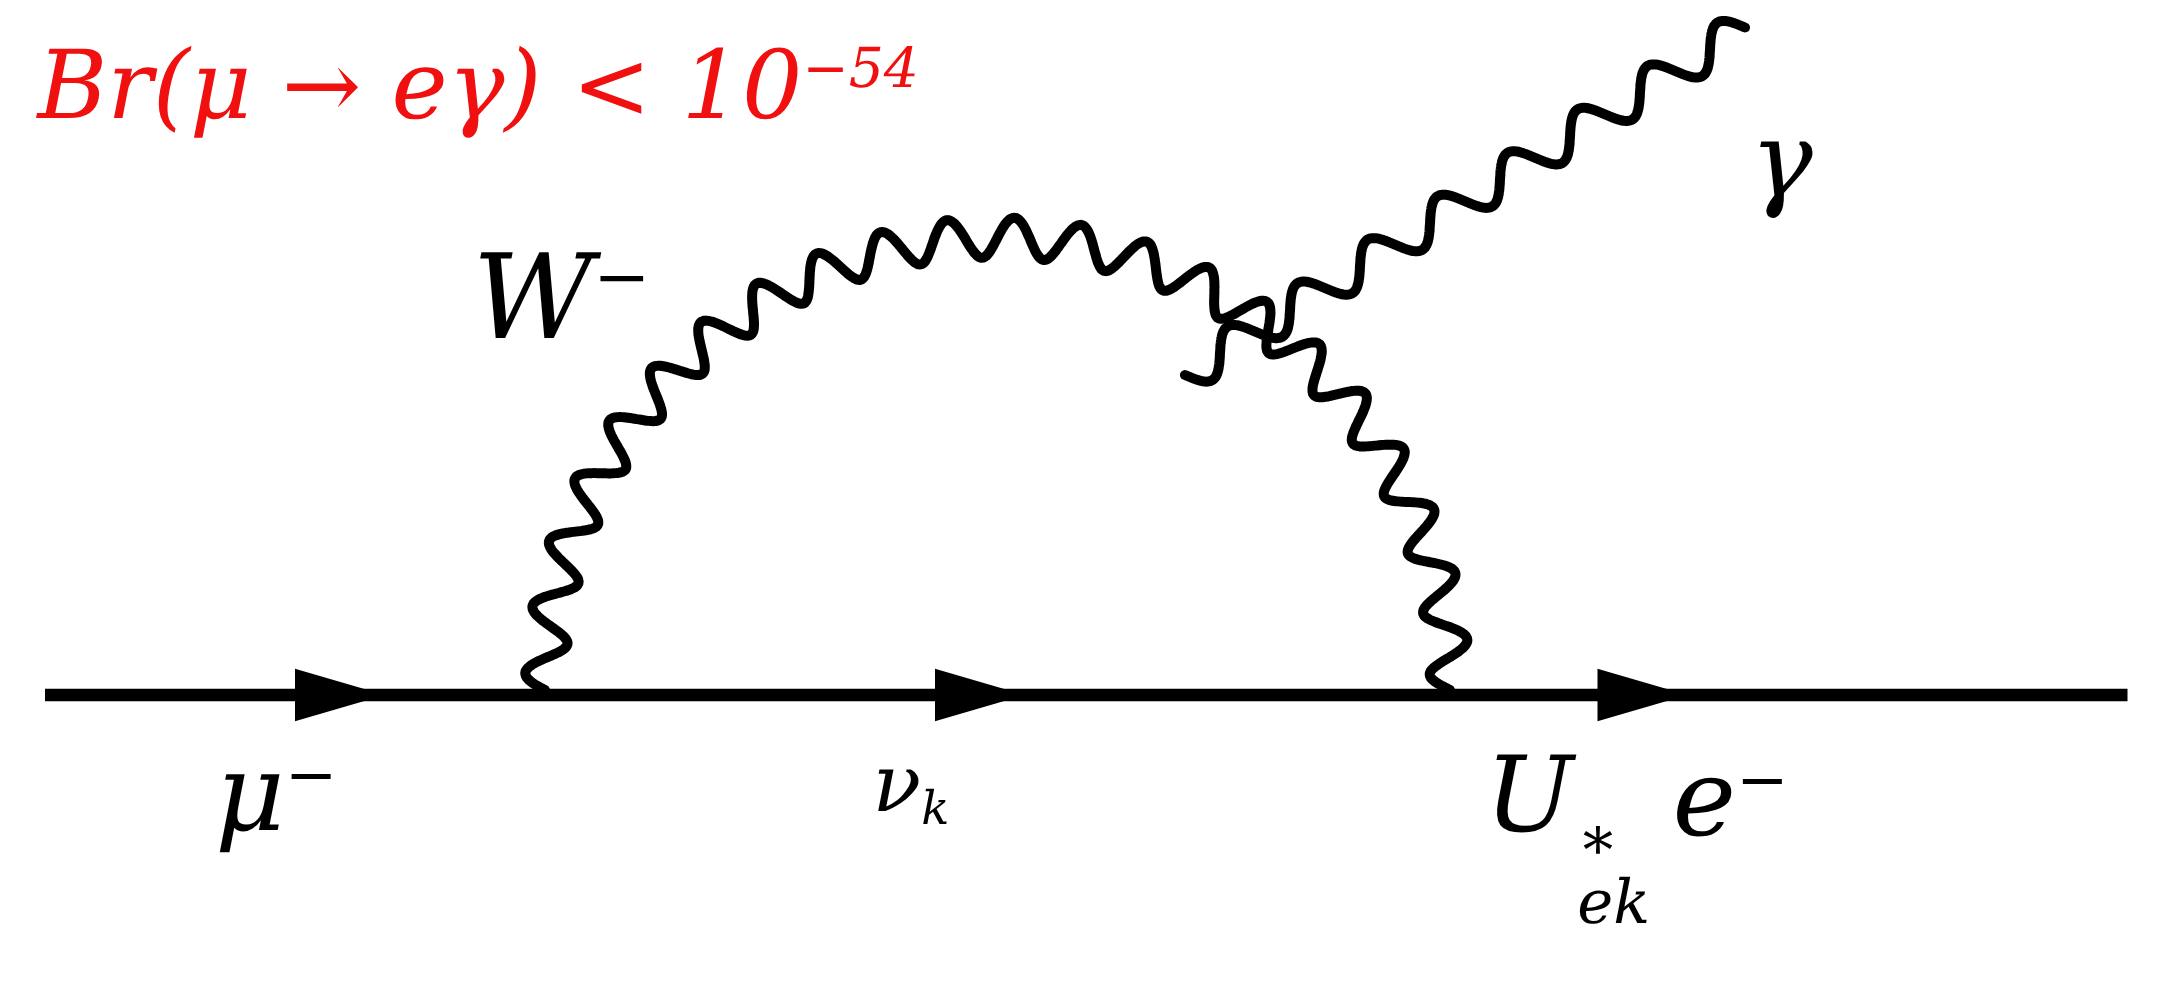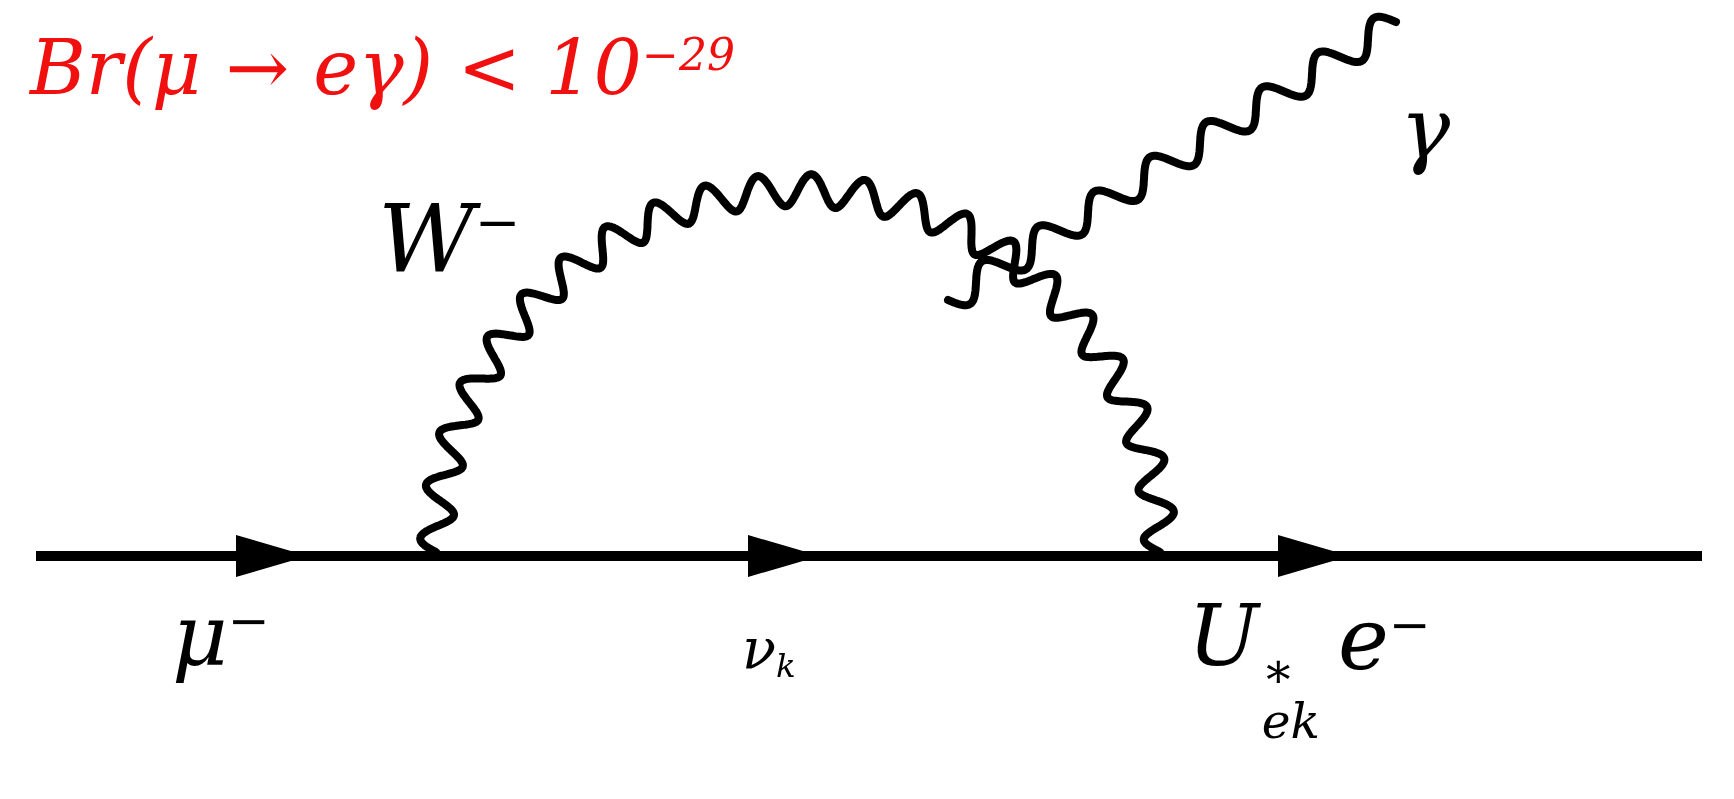--- a/index.html
+++ b/index.html
@@ -24,42 +24,42 @@
   .stack{
     display:inline-flex;flex-direction:column;align-items:flex-start;
     font-size:58%;line-height:1;vertical-align:-0.45em;margin-left:0.06em;gap:0.05em;
   }
   .formula{
     position:absolute;left:30px;top:26px;
     font-size:76px;font-style:italic;line-height:1.1;white-space:nowrap;
   }
   .lbl-muon{left:172px;top:592px;font-size:86px;}
   .lbl-left-vertex{left:408px;top:600px;font-size:84px;}
-  .lbl-nu{left:742px;top:596px;font-size:56px;margin-top:25px;}
+  .lbl-nu{left:698px;top:596px;font-size:64px;}
   .lbl-right-vertex{left:1188px;top:594px;font-size:84px;}
   .lbl-electron{left:1338px;top:596px;font-size:86px;}
   .lbl-w{left:378px;top:192px;font-size:94px;}
   .lbl-gamma{left:1400px;top:86px;font-size:84px;}
 </style>
 </head>
 <body>
 
 <div class="canvas">
 
   <svg class="diagram" width="1734" height="799" viewBox="0 0 1734 799">
     <path id="fermion-line" fill="none" stroke-width="10" stroke-linecap="butt" d="M 36,556 L 1702,556" stroke="#000000"></path>
     <path id="w-arc" fill="none" stroke-width="8" stroke-linecap="round" stroke-linejoin="round" d="M436.0,552.0 L434.4,551.2 L432.9,550.4 L431.3,549.5 L429.9,548.7 L428.4,547.9 L427.1,547.0 L425.8,546.2 L424.7,545.3 L423.7,544.4 L422.7,543.6 L422.0,542.7 L421.3,541.9 L420.8,541.0 L420.5,540.1 L420.3,539.3 L420.2,538.4 L420.4,537.6 L420.6,536.7 L421.1,535.9 L421.7,535.1 L422.4,534.3 L423.3,533.5 L424.3,532.7 L425.4,531.9 L426.6,531.1 L427.9,530.4 L429.3,529.6 L430.8,528.9 L432.4,528.2 L434.0,527.5 L435.6,526.7 L437.2,526.0 L438.8,525.4 L440.5,524.7 L442.0,524.0 L443.6,523.3 L445.1,522.6 L446.5,522.0 L447.8,521.3 L449.0,520.6 L450.1,519.9 L451.1,519.2 L451.9,518.5 L452.6,517.8 L453.2,517.1 L453.6,516.3 L453.9,515.6 L454.0,514.8 L454.0,514.0 L453.8,513.2 L453.4,512.4 L453.0,511.6 L452.3,510.7 L451.6,509.8 L450.7,508.9 L449.7,508.0 L448.6,507.1 L447.4,506.1 L446.2,505.1 L444.8,504.2 L443.5,503.2 L442.0,502.2 L440.6,501.1 L439.2,500.1 L437.7,499.1 L436.3,498.0 L434.9,497.0 L433.6,496.0 L432.3,494.9 L431.2,493.9 L430.1,492.9 L429.1,491.9 L428.2,490.9 L427.5,489.9 L426.9,488.9 L426.4,488.0 L426.1,487.1 L426.0,486.2 L425.9,485.3 L426.1,484.5 L426.4,483.7 L426.8,482.9 L427.4,482.2 L428.2,481.5 L429.1,480.8 L430.1,480.1 L431.2,479.5 L432.5,478.9 L433.9,478.3 L435.3,477.7 L436.9,477.2 L438.4,476.7 L440.1,476.2 L441.8,475.7 L443.5,475.3 L445.2,474.8 L446.9,474.4 L448.6,473.9 L450.2,473.4 L451.8,473.0 L453.4,472.5 L454.8,472.1 L456.2,471.6 L457.4,471.0 L458.6,470.5 L459.6,470.0 L460.5,469.4 L461.3,468.8 L461.9,468.1 L462.3,467.4 L462.7,466.7 L462.8,465.9 L462.9,465.1 L462.7,464.3 L462.5,463.4 L462.1,462.5 L461.5,461.6 L460.9,460.6 L460.1,459.6 L459.2,458.5 L458.2,457.4 L457.1,456.3 L456.0,455.1 L454.8,454.0 L453.6,452.8 L452.3,451.6 L451.0,450.3 L449.7,449.1 L448.5,447.9 L447.2,446.7 L446.0,445.4 L444.9,444.2 L443.8,443.0 L442.8,441.9 L441.9,440.7 L441.1,439.6 L440.5,438.5 L439.9,437.4 L439.5,436.4 L439.2,435.4 L439.1,434.5 L439.1,433.6 L439.3,432.8 L439.6,432.0 L440.1,431.2 L440.7,430.6 L441.4,429.9 L442.3,429.3 L443.4,428.8 L444.5,428.3 L445.8,427.9 L447.1,427.5 L448.6,427.1 L450.1,426.8 L451.8,426.5 L453.4,426.2 L455.2,426.0 L456.9,425.7 L458.7,425.5 L460.4,425.3 L462.2,425.1 L463.9,424.9 L465.6,424.7 L467.2,424.4 L468.7,424.2 L470.2,423.9 L471.6,423.6 L472.9,423.3 L474.1,422.9 L475.1,422.5 L476.0,422.0 L476.8,421.5 L477.5,420.9 L478.0,420.3 L478.3,419.6 L478.6,418.8 L478.6,418.0 L478.6,417.2 L478.4,416.2 L478.1,415.3 L477.6,414.2 L477.1,413.1 L476.4,412.0 L475.7,410.8 L474.8,409.6 L473.9,408.3 L472.9,407.0 L471.9,405.6 L470.8,404.3 L469.7,402.9 L468.6,401.5 L467.5,400.1 L466.4,398.7 L465.4,397.3 L464.4,395.9 L463.5,394.6 L462.6,393.3 L461.8,392.0 L461.2,390.7 L460.6,389.5 L460.1,388.3 L459.8,387.2 L459.6,386.2 L459.5,385.2 L459.5,384.3 L459.7,383.4 L460.1,382.7 L460.5,382.0 L461.1,381.3 L461.9,380.7 L462.8,380.2 L463.8,379.8 L464.9,379.5 L466.2,379.2 L467.5,378.9 L469.0,378.7 L470.5,378.6 L472.1,378.5 L473.8,378.5 L475.5,378.4 L477.2,378.5 L479.0,378.5 L480.8,378.5 L482.5,378.6 L484.3,378.6 L486.0,378.7 L487.7,378.7 L489.3,378.7 L490.8,378.6 L492.3,378.5 L493.7,378.4 L495.0,378.2 L496.1,378.0 L497.2,377.7 L498.1,377.4 L498.9,376.9 L499.6,376.4 L500.2,375.9 L500.6,375.2 L500.9,374.5 L501.0,373.6 L501.0,372.8 L500.9,371.8 L500.7,370.7 L500.4,369.6 L499.9,368.4 L499.4,367.2 L498.8,365.9 L498.1,364.5 L497.4,363.1 L496.6,361.6 L495.7,360.2 L494.8,358.7 L494.0,357.1 L493.1,355.6 L492.2,354.1 L491.3,352.5 L490.5,351.0 L489.7,349.5 L489.0,348.1 L488.4,346.6 L487.8,345.3 L487.4,343.9 L487.0,342.7 L486.8,341.5 L486.6,340.4 L486.6,339.4 L486.7,338.4 L486.9,337.5 L487.3,336.7 L487.8,336.1 L488.4,335.4 L489.2,334.9 L490.0,334.5 L491.0,334.2 L492.1,333.9 L493.3,333.8 L494.6,333.7 L496.0,333.6 L497.5,333.7 L499.1,333.8 L500.7,334.0 L502.4,334.2 L504.1,334.4 L505.8,334.7 L507.6,335.0 L509.3,335.3 L511.1,335.5 L512.8,335.8 L514.5,336.1 L516.1,336.4 L517.7,336.6 L519.2,336.7 L520.6,336.8 L522.0,336.9 L523.2,336.9 L524.4,336.8 L525.4,336.6 L526.4,336.4 L527.2,336.0 L527.9,335.6 L528.5,335.1 L528.9,334.4 L529.3,333.7 L529.5,332.9 L529.6,332.0 L529.6,331.0 L529.5,329.9 L529.3,328.7 L529.0,327.4 L528.6,326.1 L528.2,324.7 L527.7,323.2 L527.1,321.7 L526.5,320.1 L525.9,318.5 L525.2,316.9 L524.5,315.2 L523.9,313.6 L523.2,311.9 L522.6,310.3 L522.0,308.7 L521.5,307.1 L521.0,305.6 L520.6,304.1 L520.3,302.7 L520.1,301.4 L519.9,300.1 L519.9,298.9 L519.9,297.8 L520.1,296.8 L520.4,296.0 L520.8,295.2 L521.3,294.5 L521.9,293.9 L522.7,293.4 L523.5,293.1 L524.5,292.8 L525.5,292.7 L526.7,292.6 L528.0,292.6 L529.3,292.8 L530.7,293.0 L532.2,293.3 L533.8,293.6 L535.3,294.0 L537.0,294.5 L538.7,295.0 L540.3,295.5 L542.0,296.0 L543.7,296.6 L545.4,297.1 L547.0,297.6 L548.6,298.1 L550.2,298.6 L551.7,299.0 L553.2,299.4 L554.6,299.7 L555.9,299.9 L557.1,300.0 L558.2,300.0 L559.2,300.0 L560.1,299.8 L561.0,299.6 L561.7,299.2 L562.3,298.7 L562.8,298.1 L563.2,297.4 L563.5,296.6 L563.7,295.7 L563.8,294.6 L563.8,293.5 L563.8,292.2 L563.6,290.9 L563.4,289.5 L563.2,288.0 L562.9,286.5 L562.5,284.9 L562.1,283.2 L561.7,281.5 L561.3,279.8 L560.9,278.1 L560.5,276.4 L560.1,274.7 L559.7,273.0 L559.4,271.3 L559.1,269.7 L558.8,268.1 L558.7,266.7 L558.6,265.2 L558.6,263.9 L558.6,262.7 L558.8,261.5 L559.0,260.5 L559.4,259.6 L559.8,258.8 L560.4,258.1 L561.0,257.5 L561.7,257.1 L562.6,256.8 L563.5,256.6 L564.5,256.5 L565.6,256.6 L566.8,256.7 L568.1,257.0 L569.4,257.3 L570.8,257.7 L572.3,258.3 L573.8,258.9 L575.3,259.5 L576.9,260.2 L578.4,260.9 L580.0,261.7 L581.6,262.5 L583.2,263.3 L584.8,264.0 L586.3,264.8 L587.9,265.5 L589.3,266.1 L590.7,266.7 L592.1,267.3 L593.4,267.7 L594.6,268.1 L595.8,268.4 L596.9,268.5 L597.9,268.6 L598.8,268.5 L599.6,268.3 L600.3,268.0 L600.9,267.6 L601.5,267.0 L602.0,266.3 L602.4,265.5 L602.7,264.6 L602.9,263.5 L603.1,262.4 L603.1,261.1 L603.2,259.7 L603.2,258.3 L603.1,256.7 L603.0,255.1 L602.9,253.5 L602.7,251.8 L602.5,250.0 L602.4,248.3 L602.2,246.5 L602.0,244.7 L601.9,243.0 L601.8,241.3 L601.7,239.6 L601.7,238.0 L601.7,236.4 L601.8,235.0 L601.9,233.6 L602.1,232.3 L602.4,231.1 L602.7,230.1 L603.1,229.1 L603.6,228.3 L604.2,227.6 L604.9,227.1 L605.6,226.7 L606.4,226.4 L607.3,226.2 L608.3,226.2 L609.3,226.4 L610.5,226.6 L611.6,227.0 L612.9,227.4 L614.2,228.0 L615.5,228.7 L616.9,229.4 L618.3,230.2 L619.7,231.1 L621.2,232.1 L622.6,233.0 L624.1,234.0 L625.6,235.0 L627.0,236.0 L628.5,237.0 L629.9,237.9 L631.3,238.8 L632.6,239.7 L633.9,240.4 L635.2,241.1 L636.4,241.7 L637.5,242.2 L638.6,242.6 L639.6,242.9 L640.6,243.0 L641.4,243.0 L642.3,242.9 L643.0,242.7 L643.7,242.3 L644.3,241.7 L644.8,241.1 L645.3,240.3 L645.7,239.3 L646.1,238.3 L646.4,237.1 L646.6,235.8 L646.8,234.5 L647.0,233.0 L647.1,231.4 L647.3,229.8 L647.4,228.1 L647.5,226.4 L647.5,224.6 L647.6,222.9 L647.7,221.1 L647.8,219.3 L647.9,217.6 L648.1,215.9 L648.2,214.3 L648.4,212.7 L648.7,211.2 L649.0,209.8 L649.3,208.5 L649.7,207.3 L650.2,206.2 L650.7,205.2 L651.3,204.4 L651.9,203.7 L652.6,203.2 L653.3,202.8 L654.2,202.5 L655.0,202.4 L656.0,202.5 L656.9,202.6 L658.0,202.9 L659.1,203.4 L660.2,204.0 L661.4,204.6 L662.6,205.4 L663.8,206.3 L665.1,207.3 L666.4,208.3 L667.7,209.4 L669.0,210.6 L670.3,211.7 L671.6,212.9 L672.9,214.1 L674.2,215.3 L675.5,216.5 L676.8,217.6 L678.0,218.7 L679.2,219.7 L680.4,220.6 L681.5,221.4 L682.6,222.1 L683.6,222.7 L684.6,223.2 L685.6,223.6 L686.5,223.8 L687.3,223.9 L688.1,223.9 L688.9,223.7 L689.6,223.3 L690.2,222.8 L690.8,222.2 L691.4,221.4 L691.9,220.5 L692.4,219.5 L692.9,218.3 L693.3,217.0 L693.7,215.7 L694.1,214.2 L694.4,212.7 L694.8,211.0 L695.1,209.4 L695.4,207.7 L695.8,205.9 L696.1,204.2 L696.4,202.4 L696.8,200.7 L697.2,199.0 L697.6,197.4 L698.0,195.8 L698.4,194.3 L698.9,192.9 L699.4,191.6 L699.9,190.4 L700.5,189.3 L701.1,188.3 L701.8,187.5 L702.5,186.8 L703.2,186.3 L704.0,185.9 L704.8,185.7 L705.7,185.6 L706.6,185.7 L707.5,185.9 L708.5,186.3 L709.4,186.8 L710.5,187.4 L711.5,188.2 L712.6,189.1 L713.7,190.1 L714.8,191.1 L715.9,192.3 L717.0,193.5 L718.2,194.8 L719.3,196.2 L720.4,197.5 L721.6,198.9 L722.7,200.3 L723.8,201.6 L724.9,202.9 L726.0,204.2 L727.0,205.4 L728.1,206.5 L729.1,207.6 L730.1,208.5 L731.0,209.3 L732.0,210.1 L732.9,210.6 L733.8,211.1 L734.6,211.4 L735.4,211.5 L736.2,211.5 L737.0,211.4 L737.7,211.1 L738.4,210.7 L739.1,210.1 L739.8,209.3 L740.4,208.5 L741.0,207.4 L741.7,206.3 L742.3,205.1 L742.8,203.7 L743.4,202.3 L744.0,200.8 L744.6,199.2 L745.1,197.6 L745.7,196.0 L746.3,194.3 L746.9,192.6 L747.4,190.9 L748.0,189.3 L748.7,187.7 L749.3,186.2 L749.9,184.7 L750.6,183.3 L751.3,182.0 L752.0,180.8 L752.7,179.7 L753.4,178.8 L754.2,178.0 L754.9,177.3 L755.7,176.8 L756.5,176.4 L757.4,176.2 L758.2,176.1 L759.1,176.2 L760.0,176.5 L760.8,176.9 L761.7,177.5 L762.7,178.2 L763.6,179.0 L764.5,179.9 L765.4,181.0 L766.4,182.2 L767.3,183.4 L768.3,184.8 L769.2,186.2 L770.1,187.6 L771.1,189.1 L772.0,190.6 L772.9,192.2 L773.8,193.7 L774.7,195.2 L775.6,196.6 L776.5,198.0 L777.4,199.3 L778.3,200.5 L779.1,201.7 L780.0,202.7 L780.8,203.6 L781.6,204.4 L782.4,205.1 L783.2,205.6 L784.0,205.9 L784.8,206.2 L785.6,206.2 L786.4,206.1 L787.1,205.9 L787.9,205.5 L788.7,204.9 L789.4,204.3 L790.2,203.4 L790.9,202.5 L791.7,201.4 L792.5,200.2 L793.2,199.0 L794.0,197.6 L794.8,196.2 L795.6,194.7 L796.4,193.1 L797.2,191.6 L798.0,190.0 L798.8,188.4 L799.6,186.9 L800.5,185.3 L801.3,183.9 L802.1,182.4 L803.0,181.1 L803.8,179.8 L804.7,178.7 L805.6,177.7 L806.4,176.7 L807.3,176.0 L808.1,175.3 L809.0,174.8 L809.9,174.5 L810.7,174.3 L811.6,174.2 L812.4,174.4 L813.3,174.6 L814.1,175.1 L814.9,175.7 L815.7,176.4 L816.5,177.3 L817.3,178.3 L818.1,179.4 L818.9,180.6 L819.6,181.9 L820.4,183.3 L821.1,184.8 L821.8,186.4 L822.5,188.0 L823.3,189.6 L824.0,191.2 L824.6,192.8 L825.3,194.5 L826.0,196.0 L826.7,197.6 L827.4,199.1 L828.0,200.5 L828.7,201.8 L829.4,203.0 L830.1,204.1 L830.8,205.1 L831.5,205.9 L832.2,206.6 L832.9,207.2 L833.7,207.6 L834.4,207.9 L835.2,208.0 L836.0,208.0 L836.8,207.8 L837.6,207.4 L838.4,207.0 L839.3,206.3 L840.2,205.6 L841.1,204.7 L842.0,203.7 L842.9,202.6 L843.9,201.4 L844.9,200.2 L845.8,198.8 L846.8,197.5 L847.8,196.0 L848.9,194.6 L849.9,193.2 L850.9,191.7 L852.0,190.3 L853.0,188.9 L854.0,187.6 L855.1,186.3 L856.1,185.2 L857.1,184.1 L858.1,183.1 L859.1,182.2 L860.1,181.5 L861.1,180.9 L862.0,180.4 L862.9,180.1 L863.8,180.0 L864.7,179.9 L865.5,180.1 L866.3,180.4 L867.1,180.8 L867.8,181.4 L868.5,182.2 L869.2,183.1 L869.9,184.1 L870.5,185.2 L871.1,186.5 L871.7,187.9 L872.3,189.3 L872.8,190.9 L873.3,192.4 L873.8,194.1 L874.3,195.8 L874.7,197.5 L875.2,199.2 L875.6,200.9 L876.1,202.6 L876.6,204.2 L877.0,205.8 L877.5,207.4 L877.9,208.8 L878.4,210.2 L879.0,211.4 L879.5,212.6 L880.0,213.6 L880.6,214.5 L881.2,215.3 L881.9,215.9 L882.6,216.3 L883.3,216.7 L884.1,216.8 L884.9,216.9 L885.7,216.7 L886.6,216.5 L887.5,216.1 L888.4,215.5 L889.4,214.9 L890.4,214.1 L891.5,213.2 L892.6,212.2 L893.7,211.1 L894.9,210.0 L896.0,208.8 L897.2,207.6 L898.4,206.3 L899.7,205.0 L900.9,203.7 L902.1,202.5 L903.3,201.2 L904.6,200.0 L905.8,198.9 L907.0,197.8 L908.1,196.8 L909.3,195.9 L910.4,195.1 L911.5,194.5 L912.6,193.9 L913.6,193.5 L914.6,193.2 L915.5,193.1 L916.4,193.1 L917.2,193.3 L918.0,193.6 L918.8,194.1 L919.4,194.7 L920.1,195.4 L920.7,196.3 L921.2,197.4 L921.7,198.5 L922.1,199.8 L922.5,201.1 L922.9,202.6 L923.2,204.1 L923.5,205.8 L923.8,207.4 L924.0,209.2 L924.3,210.9 L924.5,212.7 L924.7,214.4 L924.9,216.2 L925.1,217.9 L925.3,219.6 L925.6,221.2 L925.8,222.7 L926.1,224.2 L926.4,225.6 L926.7,226.9 L927.1,228.1 L927.5,229.1 L928.0,230.0 L928.5,230.8 L929.1,231.5 L929.7,232.0 L930.4,232.3 L931.2,232.6 L932.0,232.6 L932.8,232.6 L933.8,232.4 L934.7,232.1 L935.8,231.6 L936.9,231.1 L938.0,230.4 L939.2,229.7 L940.4,228.8 L941.7,227.9 L943.0,226.9 L944.4,225.9 L945.7,224.8 L947.1,223.7 L948.5,222.6 L949.9,221.5 L951.3,220.4 L952.7,219.4 L954.1,218.4 L955.4,217.5 L956.7,216.6 L958.0,215.8 L959.3,215.2 L960.5,214.6 L961.7,214.1 L962.8,213.8 L963.8,213.6 L964.8,213.5 L965.7,213.5 L966.6,213.7 L967.3,214.1 L968.0,214.5 L968.7,215.1 L969.3,215.9 L969.8,216.8 L970.2,217.8 L970.5,218.9 L970.8,220.2 L971.1,221.5 L971.3,223.0 L971.4,224.5 L971.5,226.1 L971.5,227.8 L971.6,229.5 L971.5,231.2 L971.5,233.0 L971.5,234.8 L971.4,236.5 L971.4,238.3 L971.3,240.0 L971.3,241.7 L971.3,243.3 L971.4,244.8 L971.5,246.3 L971.6,247.7 L971.8,249.0 L972.0,250.1 L972.3,251.2 L972.6,252.1 L973.1,252.9 L973.6,253.6 L974.1,254.2 L974.8,254.6 L975.5,254.9 L976.4,255.0 L977.2,255.0 L978.2,254.9 L979.3,254.7 L980.4,254.4 L981.6,253.9 L982.8,253.4 L984.1,252.8 L985.5,252.1 L986.9,251.4 L988.4,250.6 L989.8,249.7 L991.3,248.8 L992.9,248.0 L994.4,247.1 L995.9,246.2 L997.5,245.3 L999.0,244.5 L1000.5,243.7 L1001.9,243.0 L1003.4,242.4 L1004.7,241.8 L1006.1,241.4 L1007.3,241.0 L1008.5,240.8 L1009.6,240.6 L1010.6,240.6 L1011.6,240.7 L1012.5,240.9 L1013.3,241.3 L1013.9,241.8 L1014.6,242.4 L1015.1,243.2 L1015.5,244.0 L1015.8,245.0 L1016.1,246.1 L1016.2,247.3 L1016.3,248.6 L1016.4,250.0 L1016.3,251.5 L1016.2,253.1 L1016.0,254.7 L1015.8,256.4 L1015.6,258.1 L1015.3,259.8 L1015.0,261.6 L1014.7,263.3 L1014.5,265.1 L1014.2,266.8 L1013.9,268.5 L1013.6,270.1 L1013.4,271.7 L1013.3,273.2 L1013.2,274.6 L1013.1,276.0 L1013.1,277.2 L1013.2,278.4 L1013.4,279.4 L1013.6,280.4 L1014.0,281.2 L1014.4,281.9 L1014.9,282.5 L1015.6,282.9 L1016.3,283.3 L1017.1,283.5 L1018.0,283.6 L1019.0,283.6 L1020.1,283.5 L1021.3,283.3 L1022.6,283.0 L1023.9,282.6 L1025.3,282.2 L1026.8,281.7 L1028.3,281.1 L1029.9,280.5 L1031.5,279.9 L1033.1,279.2 L1034.8,278.5 L1036.4,277.9 L1038.1,277.2 L1039.7,276.6 L1041.3,276.0 L1042.9,275.5 L1044.4,275.0 L1045.9,274.6 L1047.3,274.3 L1048.6,274.1 L1049.9,273.9 L1051.1,273.9 L1052.2,273.9 L1053.2,274.1 L1054.0,274.4 L1054.8,274.8 L1055.5,275.3 L1056.1,275.9 L1056.6,276.7 L1056.9,277.5 L1057.2,278.5 L1057.3,279.5 L1057.4,280.7 L1057.4,282.0 L1057.2,283.3 L1057.0,284.7 L1056.7,286.2 L1056.4,287.8 L1056.0,289.3 L1055.5,291.0 L1055.0,292.7 L1054.5,294.3 L1054.0,296.0 L1053.4,297.7 L1052.9,299.4 L1052.4,301.0 L1051.9,302.6 L1051.4,304.2 L1051.0,305.7 L1050.6,307.2 L1050.3,308.6 L1050.1,309.9 L1050.0,311.1 L1050.0,312.2 L1050.0,313.2 L1050.2,314.1 L1050.4,315.0 L1050.8,315.7 L1051.3,316.3 L1051.9,316.8 L1052.6,317.2 L1053.4,317.5 L1054.3,317.7 L1055.4,317.8 L1056.5,317.8 L1057.8,317.8 L1059.1,317.6 L1060.5,317.4 L1062.0,317.2 L1063.5,316.9 L1065.1,316.5 L1066.8,316.1 L1068.5,315.7 L1070.2,315.3 L1071.9,314.9 L1073.6,314.5 L1075.3,314.1 L1077.0,313.7 L1078.7,313.4 L1080.3,313.1 L1081.9,312.8 L1083.3,312.7 L1084.8,312.6 L1086.1,312.6 L1087.3,312.6 L1088.5,312.8 L1089.5,313.0 L1090.4,313.4 L1091.2,313.8 L1091.9,314.4 L1092.5,315.0 L1092.9,315.7 L1093.2,316.6 L1093.4,317.5 L1093.5,318.5 L1093.4,319.6 L1093.3,320.8 L1093.0,322.1 L1092.7,323.4 L1092.3,324.8 L1091.7,326.3 L1091.1,327.8 L1090.5,329.3 L1089.8,330.9 L1089.1,332.4 L1088.3,334.0 L1087.5,335.6 L1086.7,337.2 L1086.0,338.8 L1085.2,340.3 L1084.5,341.9 L1083.9,343.3 L1083.3,344.7 L1082.7,346.1 L1082.3,347.4 L1081.9,348.6 L1081.6,349.8 L1081.5,350.9 L1081.4,351.9 L1081.5,352.8 L1081.7,353.6 L1082.0,354.3 L1082.4,354.9 L1083.0,355.5 L1083.7,356.0 L1084.5,356.4 L1085.4,356.7 L1086.5,356.9 L1087.6,357.1 L1088.9,357.1 L1090.3,357.2 L1091.7,357.2 L1093.3,357.1 L1094.9,357.0 L1096.5,356.9 L1098.2,356.7 L1100.0,356.5 L1101.7,356.4 L1103.5,356.2 L1105.3,356.0 L1107.0,355.9 L1108.7,355.8 L1110.4,355.7 L1112.0,355.7 L1113.6,355.7 L1115.0,355.8 L1116.4,355.9 L1117.7,356.1 L1118.9,356.4 L1119.9,356.7 L1120.9,357.1 L1121.7,357.6 L1122.4,358.2 L1122.9,358.9 L1123.3,359.6 L1123.6,360.4 L1123.8,361.3 L1123.8,362.3 L1123.6,363.3 L1123.4,364.5 L1123.0,365.6 L1122.6,366.9 L1122.0,368.2 L1121.3,369.5 L1120.6,370.9 L1119.8,372.3 L1118.9,373.7 L1117.9,375.2 L1117.0,376.6 L1116.0,378.1 L1115.0,379.6 L1114.0,381.0 L1113.0,382.5 L1112.1,383.9 L1111.2,385.3 L1110.3,386.6 L1109.6,387.9 L1108.9,389.2 L1108.3,390.4 L1107.8,391.5 L1107.4,392.6 L1107.1,393.6 L1107.0,394.6 L1107.0,395.4 L1107.1,396.3 L1107.3,397.0 L1107.7,397.7 L1108.3,398.3 L1108.9,398.8 L1109.7,399.3 L1110.7,399.7 L1111.7,400.1 L1112.9,400.4 L1114.2,400.6 L1115.5,400.8 L1117.0,401.0 L1118.6,401.1 L1120.2,401.3 L1121.9,401.4 L1123.6,401.5 L1125.4,401.5 L1127.1,401.6 L1128.9,401.7 L1130.7,401.8 L1132.4,401.9 L1134.1,402.1 L1135.7,402.2 L1137.3,402.4 L1138.8,402.7 L1140.2,403.0 L1141.5,403.3 L1142.7,403.7 L1143.8,404.2 L1144.8,404.7 L1145.6,405.3 L1146.3,405.9 L1146.8,406.6 L1147.2,407.3 L1147.5,408.2 L1147.6,409.0 L1147.5,410.0 L1147.4,410.9 L1147.1,412.0 L1146.6,413.1 L1146.0,414.2 L1145.4,415.4 L1144.6,416.6 L1143.7,417.8 L1142.7,419.1 L1141.7,420.4 L1140.6,421.7 L1139.4,423.0 L1138.3,424.3 L1137.1,425.6 L1135.9,426.9 L1134.7,428.2 L1133.5,429.5 L1132.4,430.8 L1131.3,432.0 L1130.3,433.2 L1129.4,434.4 L1128.6,435.5 L1127.9,436.6 L1127.3,437.6 L1126.8,438.6 L1126.4,439.6 L1126.2,440.5 L1126.1,441.3 L1126.1,442.1 L1126.3,442.9 L1126.7,443.6 L1127.2,444.2 L1127.8,444.8 L1128.6,445.4 L1129.5,445.9 L1130.5,446.4 L1131.7,446.9 L1133.0,447.3 L1134.3,447.7 L1135.8,448.1 L1137.3,448.4 L1139.0,448.8 L1140.6,449.1 L1142.3,449.4 L1144.1,449.8 L1145.8,450.1 L1147.6,450.4 L1149.3,450.8 L1151.0,451.2 L1152.6,451.6 L1154.2,452.0 L1155.7,452.4 L1157.1,452.9 L1158.4,453.4 L1159.6,453.9 L1160.7,454.5 L1161.7,455.1 L1162.5,455.8 L1163.2,456.5 L1163.7,457.2 L1164.1,458.0 L1164.3,458.8 L1164.4,459.7 L1164.3,460.6 L1164.1,461.5 L1163.7,462.5 L1163.2,463.4 L1162.6,464.5 L1161.8,465.5 L1160.9,466.6 L1159.9,467.7 L1158.9,468.8 L1157.7,469.9 L1156.5,471.0 L1155.2,472.2 L1153.8,473.3 L1152.5,474.4 L1151.1,475.6 L1149.7,476.7 L1148.4,477.8 L1147.1,478.9 L1145.8,480.0 L1144.6,481.0 L1143.5,482.1 L1142.4,483.1 L1141.5,484.1 L1140.7,485.0 L1139.9,486.0 L1139.4,486.9 L1138.9,487.8 L1138.6,488.6 L1138.5,489.4 L1138.5,490.2 L1138.6,491.0 L1138.9,491.7 L1139.3,492.4 L1139.9,493.1 L1140.7,493.8 L1141.5,494.4 L1142.6,495.0 L1143.7,495.7 L1144.9,496.3 L1146.3,496.8 L1147.7,497.4 L1149.2,498.0 L1150.8,498.6 L1152.4,499.1 L1154.0,499.7 L1155.7,500.3 L1157.4,500.9 L1159.1,501.4 L1160.7,502.0 L1162.3,502.7 L1163.8,503.3 L1165.3,503.9 L1166.7,504.6 L1168.0,505.3 L1169.2,506.0 L1170.3,506.7 L1171.2,507.4 L1172.0,508.2 L1172.7,508.9 L1173.2,509.7 L1173.6,510.5 L1173.8,511.4 L1173.9,512.2 L1173.8,513.1 L1173.5,514.0 L1173.1,514.8 L1172.5,515.7 L1171.8,516.7 L1171.0,517.6 L1170.1,518.5 L1169.0,519.4 L1167.8,520.4 L1166.6,521.3 L1165.2,522.3 L1163.8,523.2 L1162.4,524.1 L1160.9,525.1 L1159.4,526.0 L1157.8,526.9 L1156.3,527.8 L1154.8,528.7 L1153.4,529.6 L1152.0,530.5 L1150.7,531.4 L1149.5,532.3 L1148.3,533.1 L1147.3,534.0 L1146.4,534.8 L1145.6,535.6 L1144.9,536.4 L1144.4,537.2 L1144.1,538.0 L1143.8,538.8 L1143.8,539.6 L1143.9,540.4 L1144.1,541.1 L1144.5,541.9 L1145.1,542.7 L1145.7,543.4 L1146.6,544.2 L1147.5,544.9 L1148.6,545.7 L1149.8,546.5 L1151.0,547.2 L1152.4,548.0 L1153.8,548.8 L1155.3,549.6 L1156.9,550.4 L1158.4,551.2 L1160.0,552.0" stroke="#000000"></path>
     <path id="photon-line" fill="none" stroke-width="8" stroke-linecap="round" stroke-linejoin="round" d="M948.0,300.0 L949.2,300.5 L950.4,301.0 L951.6,301.5 L952.8,302.0 L954.0,302.5 L955.1,302.9 L956.3,303.4 L957.4,303.7 L958.5,304.1 L959.6,304.4 L960.7,304.7 L961.7,304.9 L962.7,305.1 L963.6,305.2 L964.6,305.3 L965.5,305.3 L966.3,305.2 L967.1,305.1 L967.9,304.9 L968.6,304.7 L969.3,304.4 L970.0,304.0 L970.6,303.6 L971.2,303.1 L971.7,302.5 L972.2,301.9 L972.7,301.2 L973.1,300.4 L973.5,299.6 L973.8,298.7 L974.1,297.8 L974.4,296.8 L974.6,295.8 L974.9,294.7 L975.0,293.6 L975.2,292.4 L975.4,291.2 L975.5,290.0 L975.6,288.8 L975.7,287.5 L975.8,286.2 L975.9,284.9 L975.9,283.6 L976.0,282.3 L976.1,281.0 L976.2,279.7 L976.3,278.4 L976.3,277.1 L976.4,275.8 L976.6,274.6 L976.7,273.4 L976.9,272.2 L977.0,271.1 L977.3,270.0 L977.5,268.9 L977.7,267.9 L978.0,267.0 L978.4,266.1 L978.7,265.2 L979.1,264.5 L979.6,263.7 L980.0,263.1 L980.6,262.5 L981.1,261.9 L981.7,261.5 L982.3,261.0 L983.0,260.7 L983.7,260.4 L984.5,260.2 L985.3,260.1 L986.1,260.0 L987.0,260.0 L987.9,260.0 L988.8,260.1 L989.8,260.2 L990.8,260.4 L991.9,260.7 L992.9,261.0 L994.0,261.3 L995.1,261.7 L996.3,262.1 L997.4,262.5 L998.6,263.0 L999.8,263.5 L1001.0,264.0 L1002.2,264.5 L1003.4,265.0 L1004.6,265.5 L1005.8,266.0 L1007.0,266.5 L1008.2,267.0 L1009.4,267.5 L1010.6,268.0 L1011.7,268.4 L1012.9,268.8 L1014.0,269.2 L1015.1,269.5 L1016.1,269.8 L1017.2,270.1 L1018.2,270.3 L1019.2,270.4 L1020.1,270.5 L1021.0,270.5 L1021.9,270.5 L1022.7,270.4 L1023.5,270.3 L1024.3,270.1 L1025.0,269.8 L1025.7,269.5 L1026.3,269.0 L1026.9,268.6 L1027.4,268.0 L1028.0,267.4 L1028.4,266.8 L1028.9,266.0 L1029.3,265.3 L1029.6,264.4 L1030.0,263.5 L1030.3,262.6 L1030.5,261.6 L1030.7,260.5 L1031.0,259.4 L1031.1,258.3 L1031.3,257.1 L1031.4,255.9 L1031.6,254.7 L1031.7,253.4 L1031.7,252.1 L1031.8,250.8 L1031.9,249.5 L1032.0,248.2 L1032.1,246.9 L1032.1,245.6 L1032.2,244.3 L1032.3,243.0 L1032.4,241.7 L1032.5,240.5 L1032.6,239.3 L1032.8,238.1 L1033.0,236.9 L1033.1,235.8 L1033.4,234.7 L1033.6,233.7 L1033.9,232.7 L1034.2,231.8 L1034.5,230.9 L1034.9,230.1 L1035.3,229.3 L1035.8,228.6 L1036.3,228.0 L1036.8,227.4 L1037.4,226.9 L1038.0,226.5 L1038.7,226.1 L1039.4,225.8 L1040.1,225.6 L1040.9,225.4 L1041.7,225.3 L1042.5,225.2 L1043.4,225.2 L1044.4,225.3 L1045.3,225.4 L1046.3,225.6 L1047.3,225.8 L1048.4,226.1 L1049.5,226.4 L1050.6,226.8 L1051.7,227.1 L1052.9,227.6 L1054.0,228.0 L1055.2,228.5 L1056.4,229.0 L1057.6,229.5 L1058.8,230.0 L1060.0,230.5 L1061.2,231.0 L1062.4,231.5 L1063.6,232.0 L1064.8,232.5 L1066.0,233.0 L1067.1,233.4 L1068.3,233.9 L1069.4,234.2 L1070.5,234.6 L1071.6,234.9 L1072.7,235.2 L1073.7,235.4 L1074.7,235.6 L1075.6,235.7 L1076.6,235.8 L1077.5,235.8 L1078.3,235.7 L1079.1,235.6 L1079.9,235.4 L1080.6,235.2 L1081.3,234.9 L1082.0,234.5 L1082.6,234.1 L1083.2,233.6 L1083.7,233.0 L1084.2,232.4 L1084.7,231.7 L1085.1,230.9 L1085.5,230.1 L1085.8,229.2 L1086.1,228.3 L1086.4,227.3 L1086.6,226.3 L1086.9,225.2 L1087.0,224.1 L1087.2,222.9 L1087.4,221.7 L1087.5,220.5 L1087.6,219.3 L1087.7,218.0 L1087.8,216.7 L1087.9,215.4 L1087.9,214.1 L1088.0,212.8 L1088.1,211.5 L1088.2,210.2 L1088.3,208.9 L1088.3,207.6 L1088.4,206.3 L1088.6,205.1 L1088.7,203.9 L1088.9,202.7 L1089.0,201.6 L1089.3,200.5 L1089.5,199.4 L1089.7,198.4 L1090.0,197.5 L1090.4,196.6 L1090.7,195.7 L1091.1,195.0 L1091.6,194.2 L1092.0,193.6 L1092.6,193.0 L1093.1,192.4 L1093.7,192.0 L1094.3,191.5 L1095.0,191.2 L1095.7,190.9 L1096.5,190.7 L1097.3,190.6 L1098.1,190.5 L1099.0,190.5 L1099.9,190.5 L1100.8,190.6 L1101.8,190.7 L1102.8,190.9 L1103.9,191.2 L1104.9,191.5 L1106.0,191.8 L1107.1,192.2 L1108.3,192.6 L1109.4,193.0 L1110.6,193.5 L1111.8,194.0 L1113.0,194.5 L1114.2,195.0 L1115.4,195.5 L1116.6,196.0 L1117.8,196.5 L1119.0,197.0 L1120.2,197.5 L1121.4,198.0 L1122.6,198.5 L1123.7,198.9 L1124.9,199.3 L1126.0,199.7 L1127.1,200.0 L1128.1,200.3 L1129.2,200.6 L1130.2,200.8 L1131.2,200.9 L1132.1,201.0 L1133.0,201.0 L1133.9,201.0 L1134.7,200.9 L1135.5,200.8 L1136.3,200.6 L1137.0,200.3 L1137.7,200.0 L1138.3,199.5 L1138.9,199.1 L1139.4,198.5 L1140.0,197.9 L1140.4,197.3 L1140.9,196.5 L1141.3,195.8 L1141.6,194.9 L1142.0,194.0 L1142.3,193.1 L1142.5,192.1 L1142.7,191.0 L1143.0,189.9 L1143.1,188.8 L1143.3,187.6 L1143.4,186.4 L1143.6,185.2 L1143.7,183.9 L1143.7,182.6 L1143.8,181.3 L1143.9,180.0 L1144.0,178.7 L1144.1,177.4 L1144.1,176.1 L1144.2,174.8 L1144.3,173.5 L1144.4,172.2 L1144.5,171.0 L1144.6,169.8 L1144.8,168.6 L1145.0,167.4 L1145.1,166.3 L1145.4,165.2 L1145.6,164.2 L1145.9,163.2 L1146.2,162.3 L1146.5,161.4 L1146.9,160.6 L1147.3,159.8 L1147.8,159.1 L1148.3,158.5 L1148.8,157.9 L1149.4,157.4 L1150.0,157.0 L1150.7,156.6 L1151.4,156.3 L1152.1,156.1 L1152.9,155.9 L1153.7,155.8 L1154.5,155.7 L1155.4,155.7 L1156.4,155.8 L1157.3,155.9 L1158.3,156.1 L1159.3,156.3 L1160.4,156.6 L1161.5,156.9 L1162.6,157.3 L1163.7,157.6 L1164.9,158.1 L1166.0,158.5 L1167.2,159.0 L1168.4,159.5 L1169.6,160.0 L1170.8,160.5 L1172.0,161.0 L1173.2,161.5 L1174.4,162.0 L1175.6,162.5 L1176.8,163.0 L1178.0,163.5 L1179.1,163.9 L1180.3,164.4 L1181.4,164.7 L1182.5,165.1 L1183.6,165.4 L1184.7,165.7 L1185.7,165.9 L1186.7,166.1 L1187.6,166.2 L1188.6,166.3 L1189.5,166.3 L1190.3,166.2 L1191.1,166.1 L1191.9,165.9 L1192.6,165.7 L1193.3,165.4 L1194.0,165.0 L1194.6,164.6 L1195.2,164.1 L1195.7,163.5 L1196.2,162.9 L1196.7,162.2 L1197.1,161.4 L1197.5,160.6 L1197.8,159.7 L1198.1,158.8 L1198.4,157.8 L1198.6,156.8 L1198.9,155.7 L1199.0,154.6 L1199.2,153.4 L1199.4,152.2 L1199.5,151.0 L1199.6,149.8 L1199.7,148.5 L1199.8,147.2 L1199.9,145.9 L1199.9,144.6 L1200.0,143.3 L1200.1,142.0 L1200.2,140.7 L1200.3,139.4 L1200.3,138.1 L1200.4,136.8 L1200.6,135.6 L1200.7,134.4 L1200.9,133.2 L1201.0,132.1 L1201.3,131.0 L1201.5,129.9 L1201.7,128.9 L1202.0,128.0 L1202.4,127.1 L1202.7,126.2 L1203.1,125.5 L1203.6,124.7 L1204.0,124.1 L1204.6,123.5 L1205.1,122.9 L1205.7,122.5 L1206.3,122.0 L1207.0,121.7 L1207.7,121.4 L1208.5,121.2 L1209.3,121.1 L1210.1,121.0 L1211.0,121.0 L1211.9,121.0 L1212.8,121.1 L1213.8,121.2 L1214.8,121.4 L1215.9,121.7 L1216.9,122.0 L1218.0,122.3 L1219.1,122.7 L1220.3,123.1 L1221.4,123.5 L1222.6,124.0 L1223.8,124.5 L1225.0,125.0 L1226.2,125.5 L1227.4,126.0 L1228.6,126.5 L1229.8,127.0 L1231.0,127.5 L1232.2,128.0 L1233.4,128.5 L1234.6,129.0 L1235.7,129.4 L1236.9,129.8 L1238.0,130.2 L1239.1,130.5 L1240.1,130.8 L1241.2,131.1 L1242.2,131.3 L1243.2,131.4 L1244.1,131.5 L1245.0,131.5 L1245.9,131.5 L1246.7,131.4 L1247.5,131.3 L1248.3,131.1 L1249.0,130.8 L1249.7,130.5 L1250.3,130.0 L1250.9,129.6 L1251.4,129.0 L1252.0,128.4 L1252.4,127.8 L1252.9,127.0 L1253.3,126.3 L1253.6,125.4 L1254.0,124.5 L1254.3,123.6 L1254.5,122.6 L1254.7,121.5 L1255.0,120.4 L1255.1,119.3 L1255.3,118.1 L1255.4,116.9 L1255.6,115.7 L1255.7,114.4 L1255.7,113.1 L1255.8,111.8 L1255.9,110.5 L1256.0,109.2 L1256.1,107.9 L1256.1,106.6 L1256.2,105.3 L1256.3,104.0 L1256.4,102.7 L1256.5,101.5 L1256.6,100.3 L1256.8,99.1 L1257.0,97.9 L1257.1,96.8 L1257.4,95.7 L1257.6,94.7 L1257.9,93.7 L1258.2,92.8 L1258.5,91.9 L1258.9,91.1 L1259.3,90.3 L1259.8,89.6 L1260.3,89.0 L1260.8,88.4 L1261.4,87.9 L1262.0,87.5 L1262.7,87.1 L1263.4,86.8 L1264.1,86.6 L1264.9,86.4 L1265.7,86.3 L1266.5,86.2 L1267.4,86.2 L1268.4,86.3 L1269.3,86.4 L1270.3,86.6 L1271.3,86.8 L1272.4,87.1 L1273.5,87.4 L1274.6,87.8 L1275.7,88.1 L1276.9,88.6 L1278.0,89.0 L1279.2,89.5 L1280.4,90.0 L1281.6,90.5 L1282.8,91.0 L1284.0,91.5 L1285.2,92.0 L1286.4,92.5 L1287.6,93.0 L1288.8,93.5 L1290.0,94.0 L1291.1,94.4 L1292.3,94.9 L1293.4,95.2 L1294.5,95.6 L1295.6,95.9 L1296.7,96.2 L1297.7,96.4 L1298.7,96.6 L1299.6,96.7 L1300.6,96.8 L1301.5,96.8 L1302.3,96.7 L1303.1,96.6 L1303.9,96.4 L1304.6,96.2 L1305.3,95.9 L1306.0,95.5 L1306.6,95.1 L1307.2,94.6 L1307.7,94.0 L1308.2,93.4 L1308.7,92.7 L1309.1,91.9 L1309.5,91.1 L1309.8,90.2 L1310.1,89.3 L1310.4,88.3 L1310.6,87.3 L1310.9,86.2 L1311.0,85.1 L1311.2,83.9 L1311.4,82.7 L1311.5,81.5 L1311.6,80.3 L1311.7,79.0 L1311.8,77.7 L1311.9,76.4 L1311.9,75.1 L1312.0,73.8 L1312.1,72.5 L1312.2,71.2 L1312.3,69.9 L1312.3,68.6 L1312.4,67.3 L1312.6,66.1 L1312.7,64.9 L1312.9,63.7 L1313.0,62.6 L1313.3,61.5 L1313.5,60.4 L1313.7,59.4 L1314.0,58.5 L1314.4,57.6 L1314.7,56.7 L1315.1,56.0 L1315.6,55.2 L1316.0,54.6 L1316.6,54.0 L1317.1,53.4 L1317.7,53.0 L1318.3,52.5 L1319.0,52.2 L1319.7,51.9 L1320.5,51.7 L1321.3,51.6 L1322.1,51.5 L1323.0,51.5 L1323.9,51.5 L1324.8,51.6 L1325.8,51.7 L1326.8,51.9 L1327.9,52.2 L1328.9,52.5 L1330.0,52.8 L1331.1,53.2 L1332.3,53.6 L1333.4,54.0 L1334.6,54.5 L1335.8,55.0 L1337.0,55.5 L1338.2,56.0 L1339.4,56.5 L1340.6,57.0 L1341.8,57.5 L1343.0,58.0 L1344.2,58.5 L1345.4,59.0 L1346.6,59.5 L1347.7,59.9 L1348.9,60.3 L1350.0,60.7 L1351.1,61.0 L1352.1,61.3 L1353.2,61.6 L1354.2,61.8 L1355.2,61.9 L1356.1,62.0 L1357.0,62.0 L1357.9,62.0 L1358.7,61.9 L1359.5,61.8 L1360.3,61.6 L1361.0,61.3 L1361.7,61.0 L1362.3,60.5 L1362.9,60.1 L1363.4,59.5 L1364.0,58.9 L1364.4,58.3 L1364.9,57.5 L1365.3,56.8 L1365.6,55.9 L1366.0,55.0 L1366.3,54.1 L1366.5,53.1 L1366.7,52.0 L1367.0,50.9 L1367.1,49.8 L1367.3,48.6 L1367.4,47.4 L1367.6,46.2 L1367.7,44.9 L1367.7,43.6 L1367.8,42.3 L1367.9,41.0 L1368.0,39.7 L1368.1,38.4 L1368.1,37.1 L1368.2,35.8 L1368.3,34.5 L1368.4,33.2 L1368.5,32.0 L1368.6,30.8 L1368.8,29.6 L1369.0,28.4 L1369.1,27.3 L1369.4,26.2 L1369.6,25.2 L1369.9,24.2 L1370.2,23.3 L1370.5,22.4 L1370.9,21.6 L1371.3,20.8 L1371.8,20.1 L1372.3,19.5 L1372.8,18.9 L1373.4,18.4 L1374.0,18.0 L1374.7,17.6 L1375.4,17.3 L1376.1,17.1 L1376.9,16.9 L1377.7,16.8 L1378.5,16.7 L1379.4,16.7 L1380.4,16.8 L1381.3,16.9 L1382.3,17.1 L1383.3,17.3 L1384.4,17.6 L1385.5,17.9 L1386.6,18.3 L1387.7,18.6 L1388.9,19.1 L1390.0,19.5 L1391.2,20.0 L1392.4,20.5 L1393.6,21.0 L1394.8,21.5 L1396.0,22.0" stroke="#000000"></path>
     <polygon id="arrow-1" points="236,535 308,556 236,577" fill="#000000"></polygon>
     <polygon id="arrow-2" points="748,535 820,556 748,577" fill="#000000"></polygon>
     <polygon id="arrow-3" points="1278,535 1350,556 1278,577" fill="#000000"></polygon>
   </svg>
 
   <div class="formula" style="color: rgb(240, 16, 16);">
-    <span>Br(μ → eγ) &lt; 10</span><span class="sup">−29</span>
+    <span>Br(μ → eγ) &lt; 10</span><span class="sup">−54</span>
   </div>
 
   <div class="math-label lbl-w">
     <span>W</span><span class="sup">−</span>
   </div>
 
   <div class="math-label lbl-gamma">
     <span>γ</span>
   </div>
 

